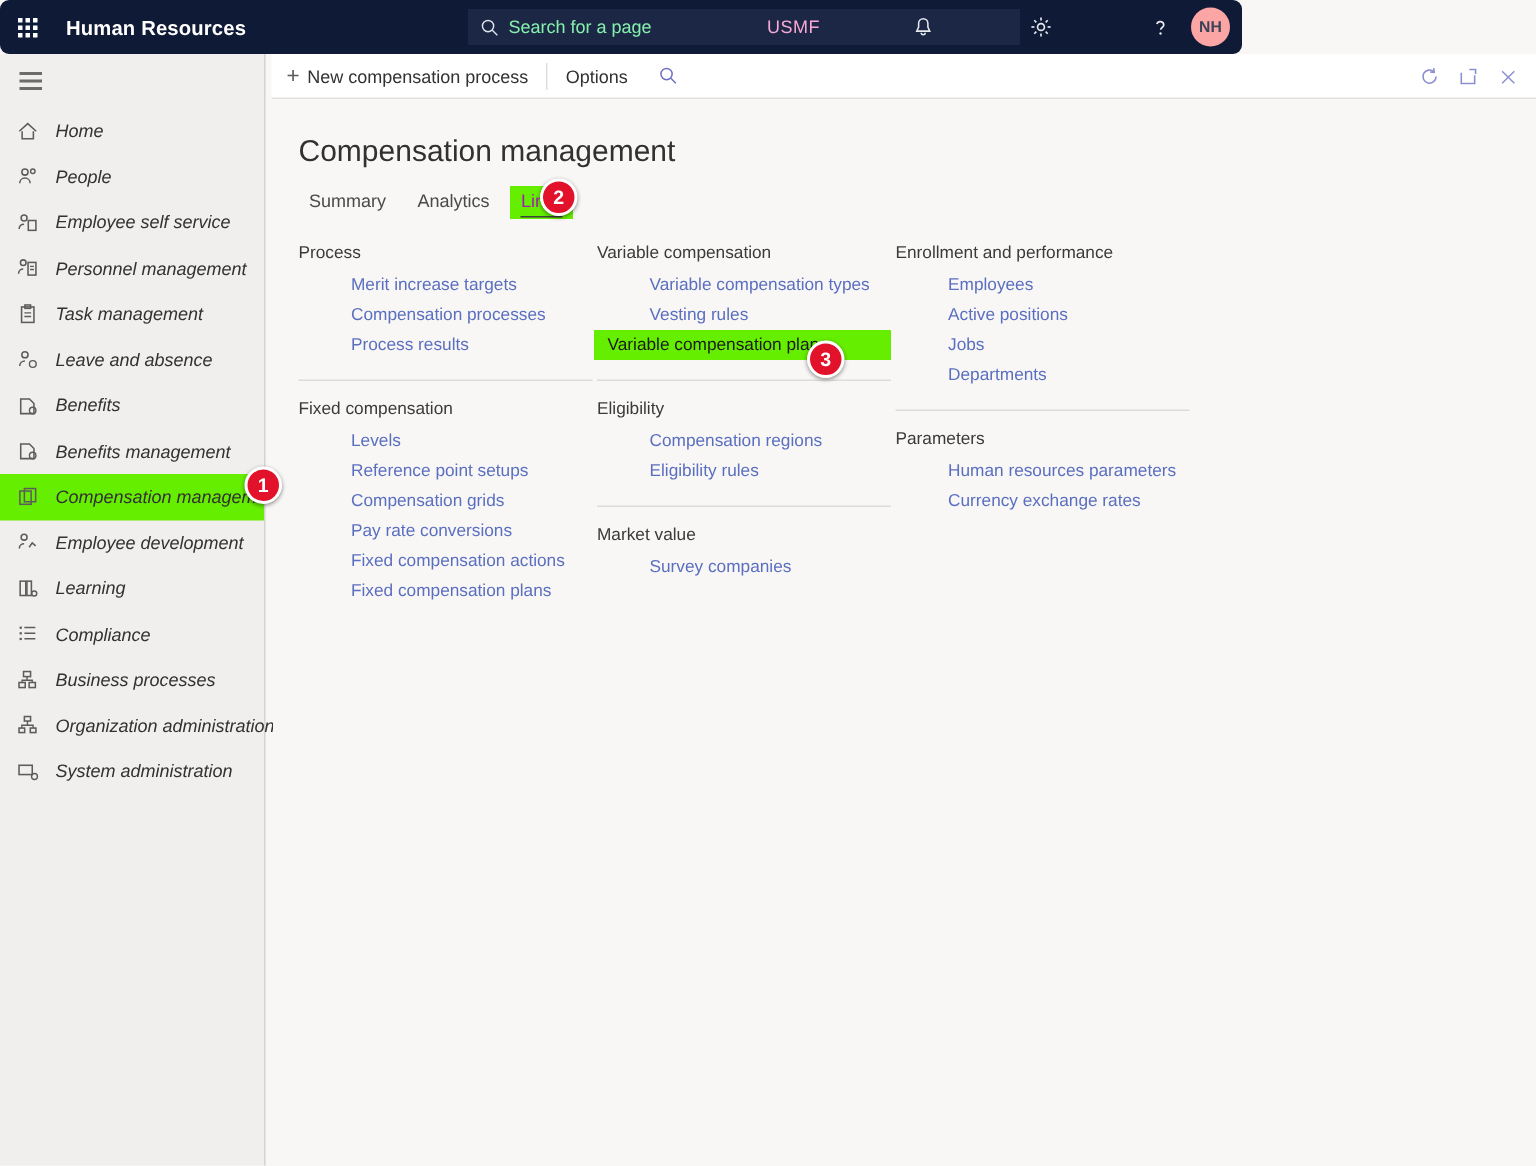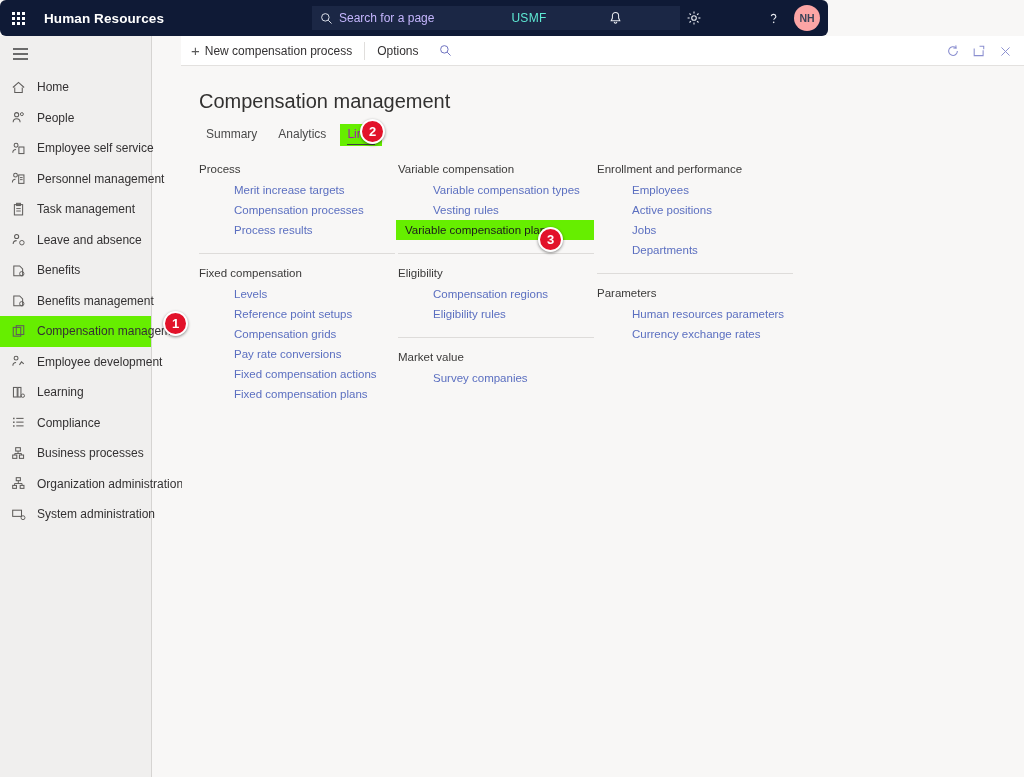--- a/index.html
+++ b/index.html
@@ -34,46 +34,47 @@
   }
   #searchbox {
     position: absolute; left: 312px; top: 6px;
     width: 368px; height: 24px;
     background: #1b2745;
     display: flex; align-items: center;
     padding-left: 8px;
     cursor: text;
   }
   #searchbox .mag { margin-right: 6px; display: flex; }
-  #searchbox span.ph { color: #c4b5fd; font-size: 12px; }
+  #searchbox span.ph { color: #86efac; font-size: 12px; }
 
   #topright {
     position: absolute; right: 0; top: 0; height: 36px;
     display: flex; align-items: center; gap: 0px;
   }
   #topright .tr-item {
     height: 36px; display: flex; align-items: center; justify-content: center;
-    color: #5eead4; font-size: 12px; cursor: pointer; margin-left: 45px;
+    color: #f9a8d4; font-size: 12px; cursor: pointer; margin-left: 45px;
   }
   #company { width: 48px; font-size: 11.5px; letter-spacing: .3px; }
   .tr-icon { width: 34px; }
   #avatar {
     width: 26px; height: 26px; border-radius: 50%;
     background: #fca5a5; color: #3a4358;
     font-size: 10.5px; font-weight: bold;
     display: flex; align-items: center; justify-content: center;
     margin: 0 8px 0 4px; cursor: pointer;
   }
 
   
   #sidebar {
     position: absolute; left: 0; top: 36px;
-    width: 152px; height: 741px;
+    width: 177px; height: 741px;
     background: #f0efee;
     border-right: 1px solid #d6d4d2;
+    font-style: italic;
   }
   #hamburger {
     width: 40px; height: 36px;
     display: flex; align-items: center; justify-content: center;
     cursor: pointer;
   }
   #hamburger .bars { width: 15px; }
   #hamburger .bars i {
     display: block; height: 1.6px; background: #6b6b6b; margin-bottom: 3.2px;
   }

